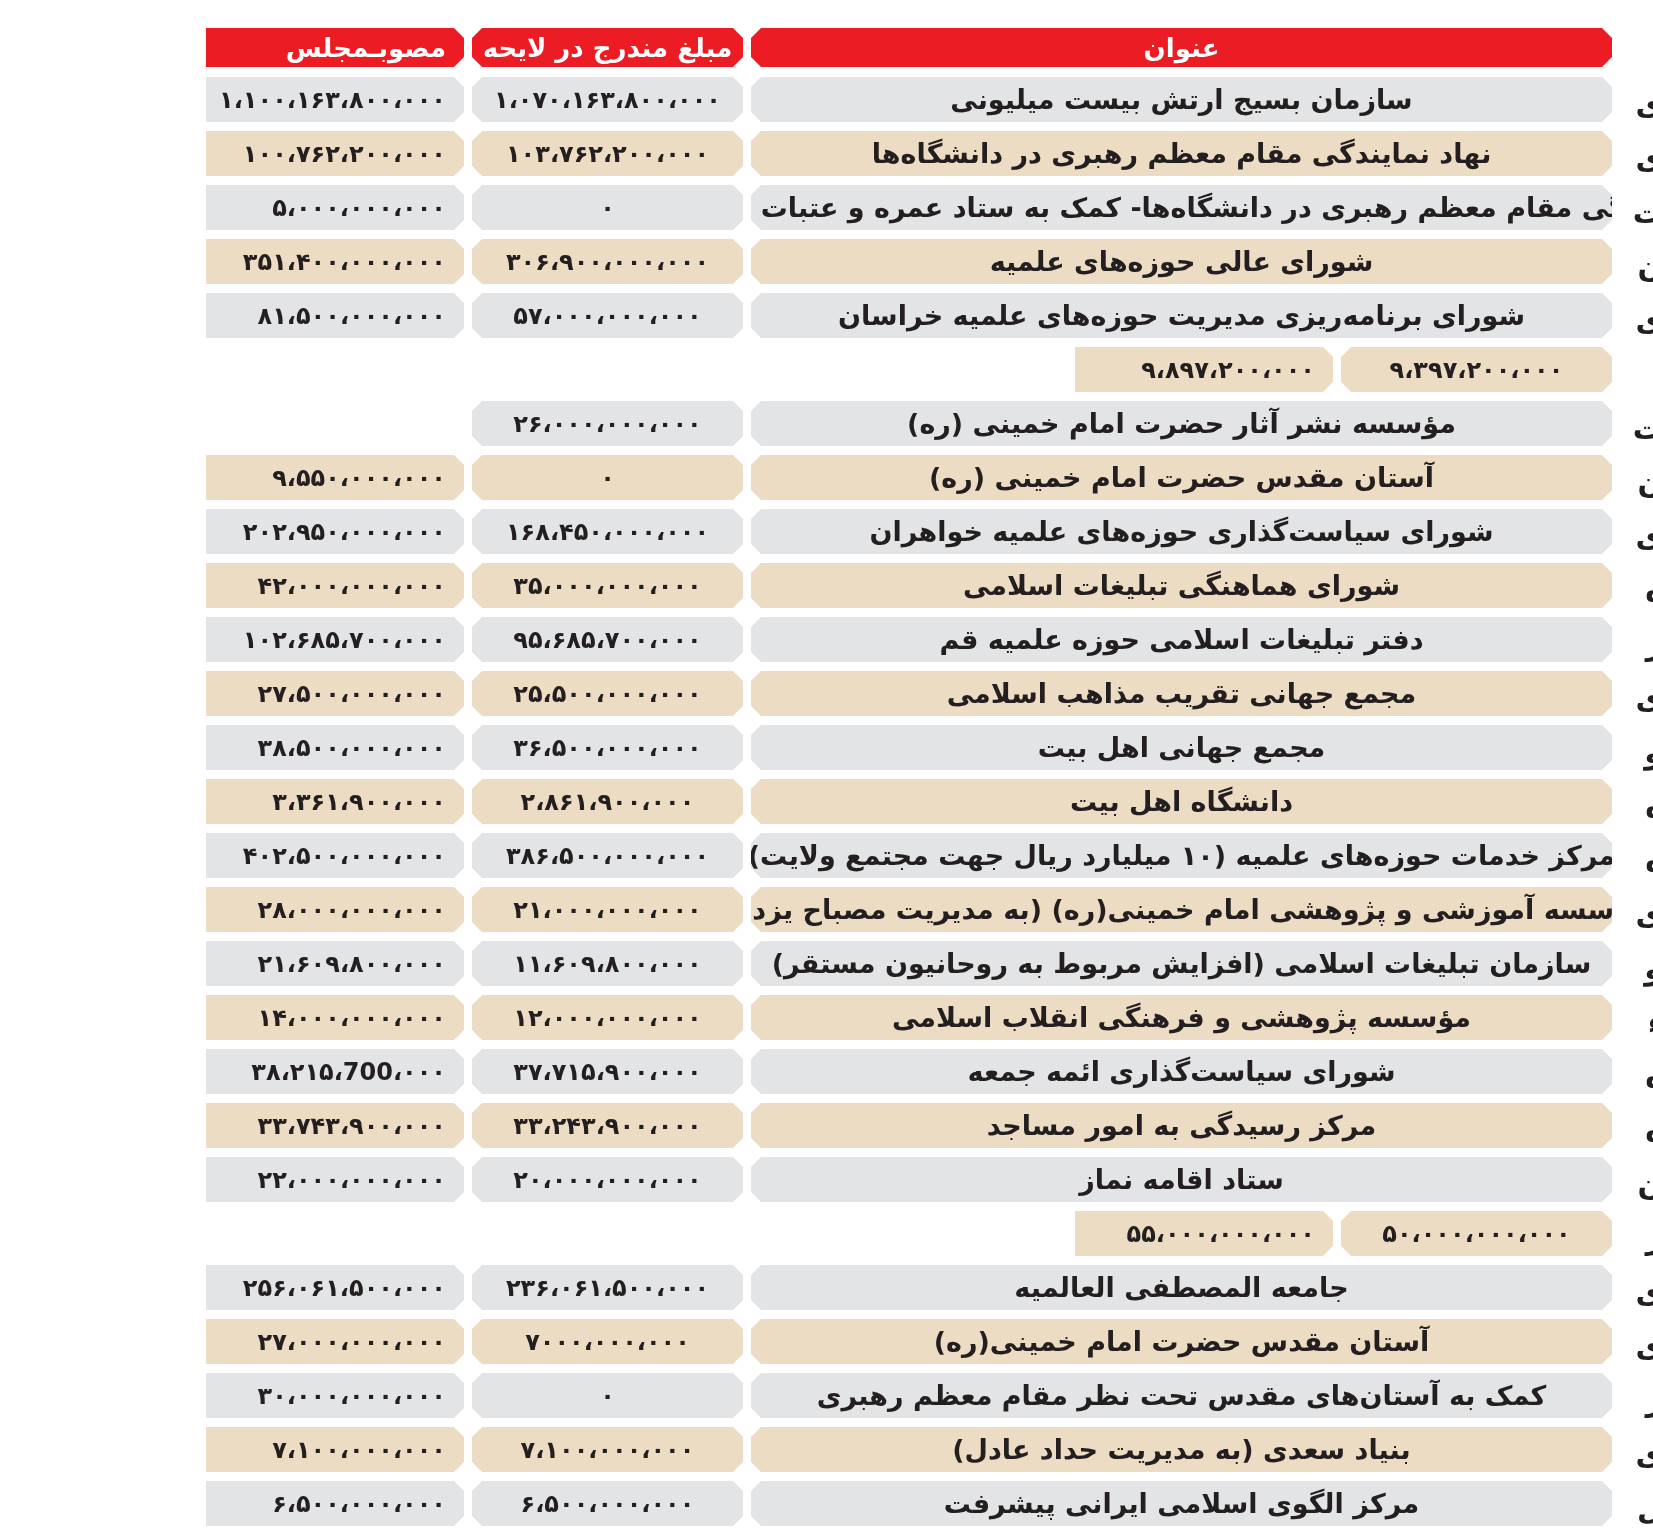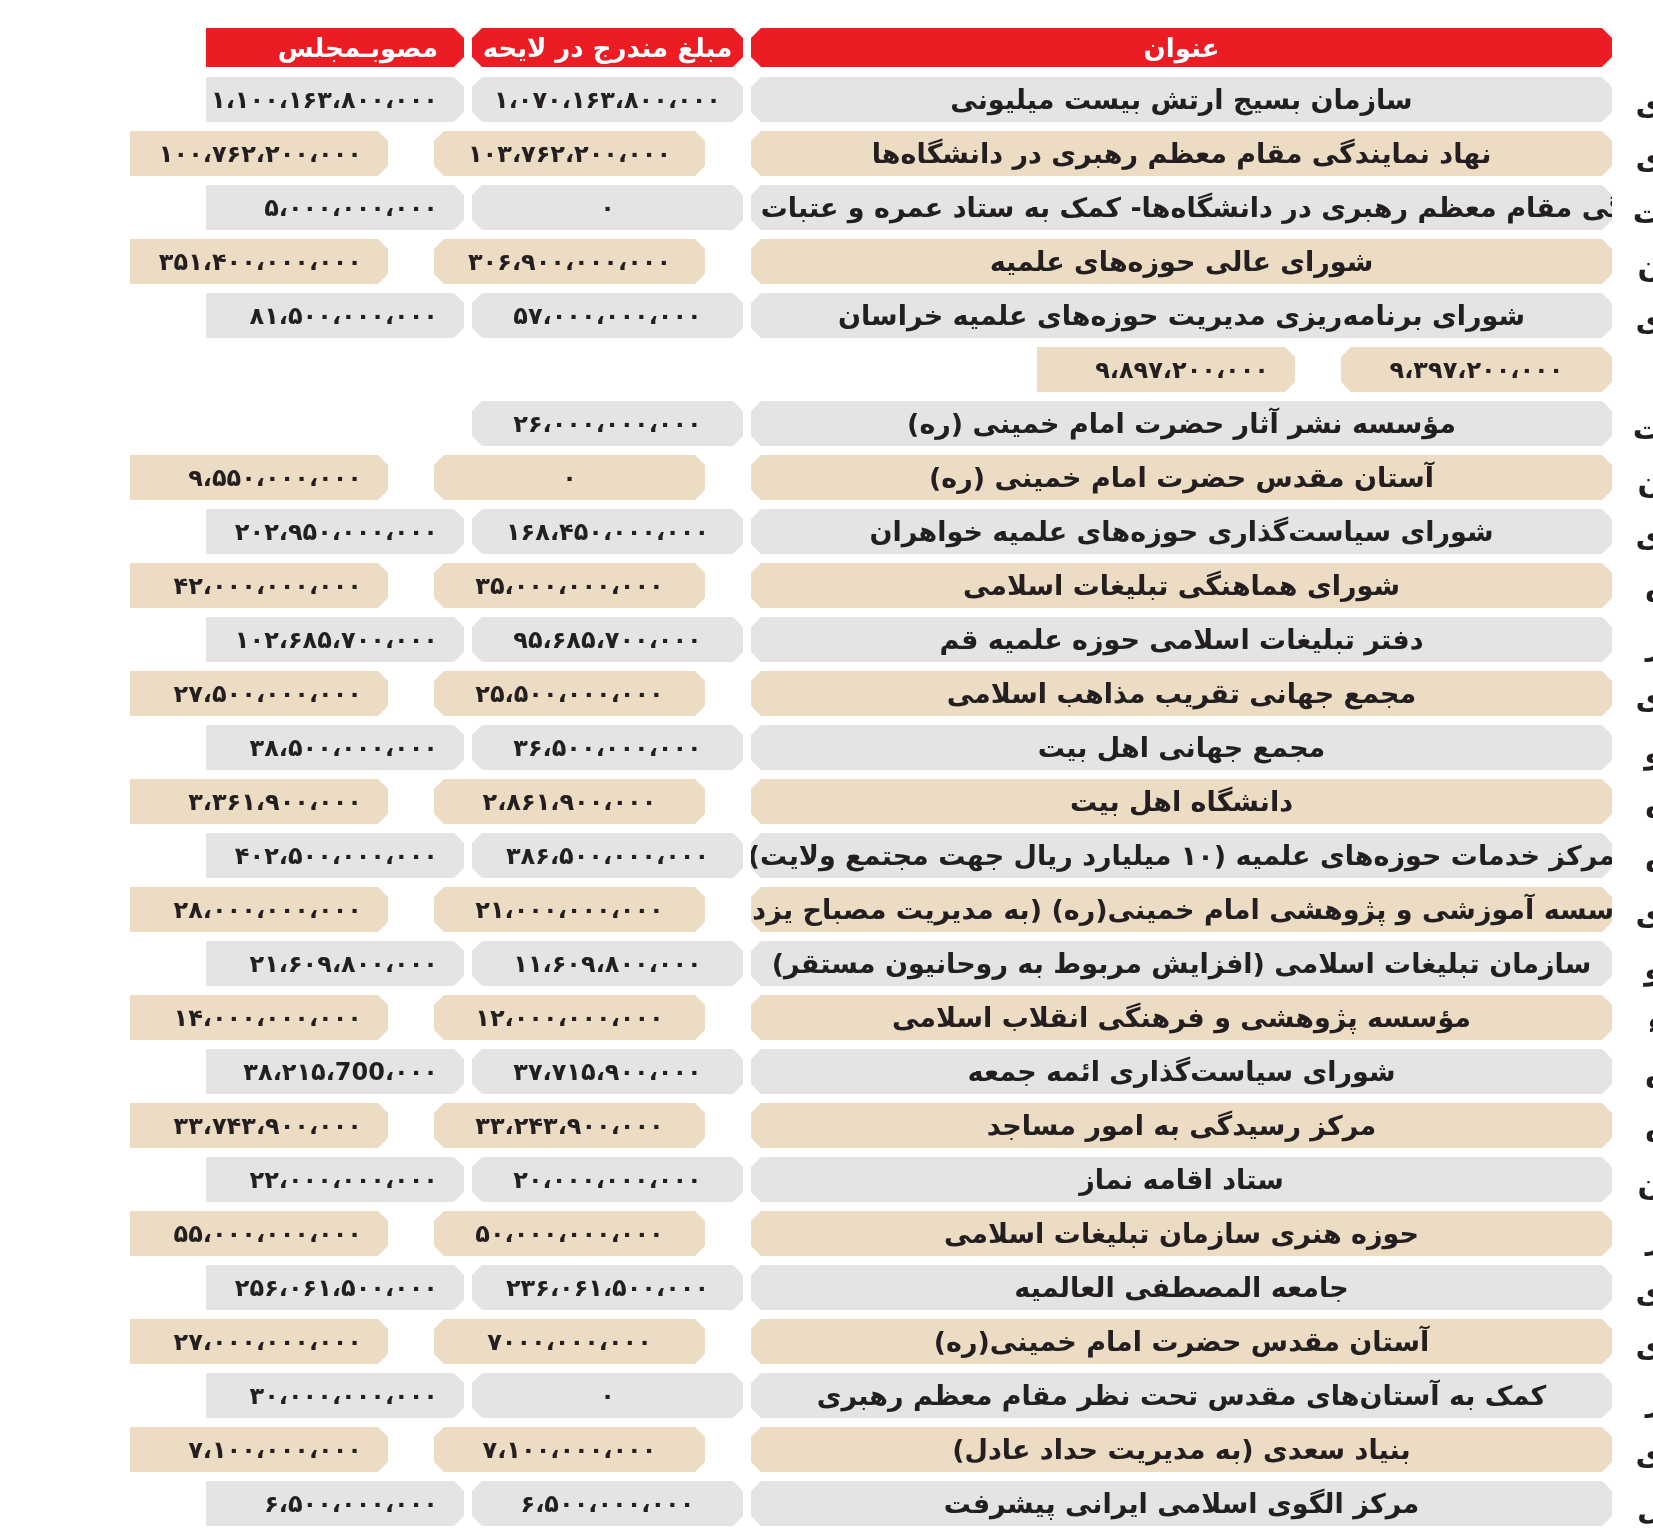--- a/index.html
+++ b/index.html
@@ -44,33 +44,33 @@
                        calc(100% - 10px) 100%, 10px 100%, 0 calc(100% - 10px), 0 10px);
   }
   .title-col    { width: 861px; text-align: center; }
   .bill-col     { width: 271px; }
   .approved-col {
     width: 258px;
     
     clip-path: polygon(0 0, calc(100% - 10px) 0, 100% 10px, 100% calc(100% - 10px),
                        calc(100% - 10px) 100%, 0 100%);
     justify-content: flex-start; 
-    padding-right: 26px;
+    padding-right: 18px;
   }
   .hcell {
     height: 39px;
     background: var(--header-red, #ec1c24);
     color: #ffffff;
     font-weight: bold;
     font-size: 26px;
     white-space: nowrap;
   }
   .rcell { height: 45px; }
   .row.gray .cell { background: var(--row-gray, #e3e4e6); }
-  .row.tan  .cell { background: var(--row-tan,  #ecdcc3); margin-left: 38px; }
+  .row.tan  .cell { background: var(--row-tan,  #ecdcc3); }
   .t {
     font-size: 27px;
     font-weight: bold;
     color: var(--ink, #231f20);
     white-space: nowrap;
   }
   .num {
     font-size: 24px;
     font-weight: bold;
     color: var(--ink, #231f20);
@@ -356,23 +356,20 @@
     </div>
     <div class="cell rcell bill-col">
       <span class="num">۲۰،۰۰۰،۰۰۰،۰۰۰</span>
     </div>
     <div class="cell rcell approved-col">
       <span class="num">۲۲،۰۰۰،۰۰۰،۰۰۰</span>
     </div>
   </div>
 
   <div class="row tan">
-    <div class="cell rcell title-col">
-      <span class="t">حوزه هنری سازمان تبلیغات اسلامی</span>
-    </div>
     <div class="cell rcell bill-col">
       <span class="num">۵۰،۰۰۰،۰۰۰،۰۰۰</span>
     </div>
     <div class="cell rcell approved-col">
       <span class="num">۵۵،۰۰۰،۰۰۰،۰۰۰</span>
     </div>
   </div>
 
   <div class="row gray">
     <div class="cell rcell title-col">

